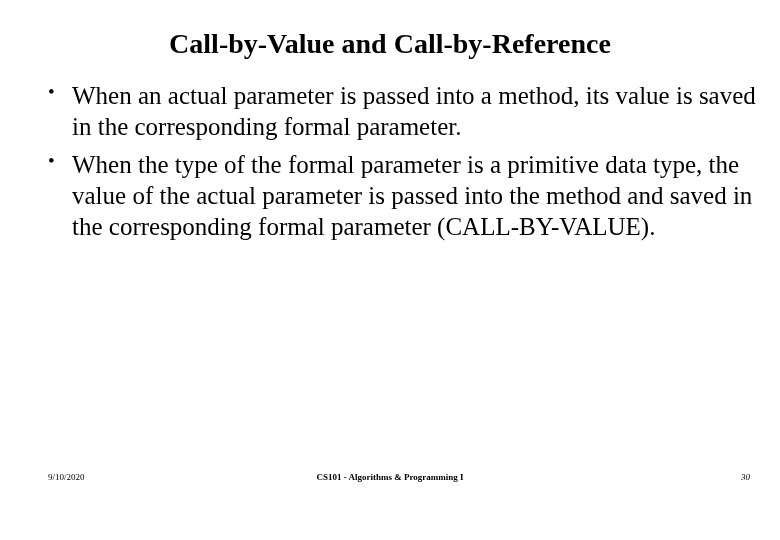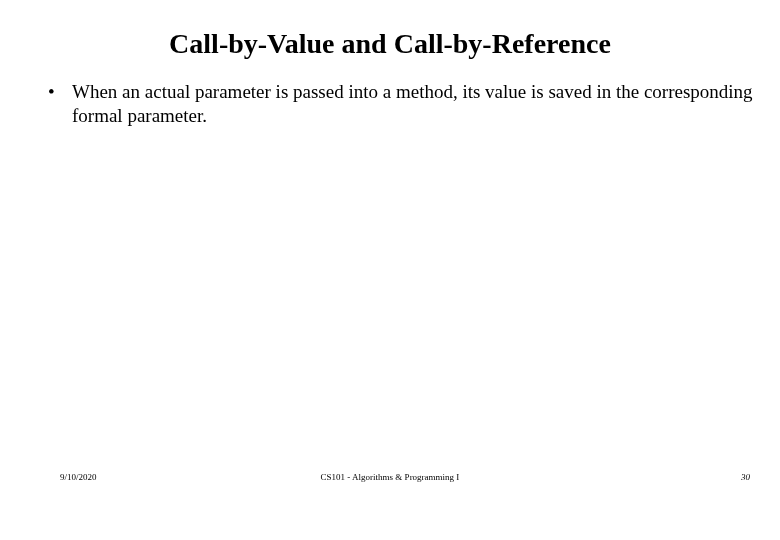--- a/index.html
+++ b/index.html
@@ -19,21 +19,21 @@
     box-sizing: border-box;
   }
   .title {
     text-align: center;
     font-weight: bold;
     font-size: 28px;
     padding-top: 28px;
     padding-bottom: 20px;
   }
   .content {
-    font-size: 19px;
+    font-size: 25px;
     line-height: 1.25;
     padding: 0 20px 0 48px;
   }
   .content ul {
     list-style: none;
     margin: 0;
     padding: 0;
   }
   .content li {
     position: relative;
@@ -51,44 +51,45 @@
     position: absolute;
     bottom: 28px;
     left: 0;
     width: 100%;
     font-size: 9px;
     color: #000;
   }
   .footer-left {
     position: absolute;
     left: 48px;
-    margin-left: 12px;
   }
   .footer-center {
     position: absolute;
     left: 0;
     width: 100%;
     text-align: center;
+    font-weight: bold;
   }
   .footer-right {
     position: absolute;
     right: 30px;
     font-style: italic;
   }
 </style>
 </head>
 <body>
 
 <div class="slide">
 
   <div class="title">Call-by-Value and Call-by-Reference</div>
 
   <div class="content">
     <ul>
       <li>When an actual parameter is passed into a method, its value is saved in  the corresponding formal parameter.</li>
+      <li>When the type of the formal parameter is a primitive data type, the value of the actual parameter is passed into the method and saved in   the corresponding formal parameter (CALL-BY-VALUE).</li>
     </ul>
   </div>
 
   <div class="footer">
     <span class="footer-left">9/10/2020</span>
     <span class="footer-center">CS101 - Algorithms &amp; Programming I</span>
     <span class="footer-right">30</span>
   </div>
 
 </div>

